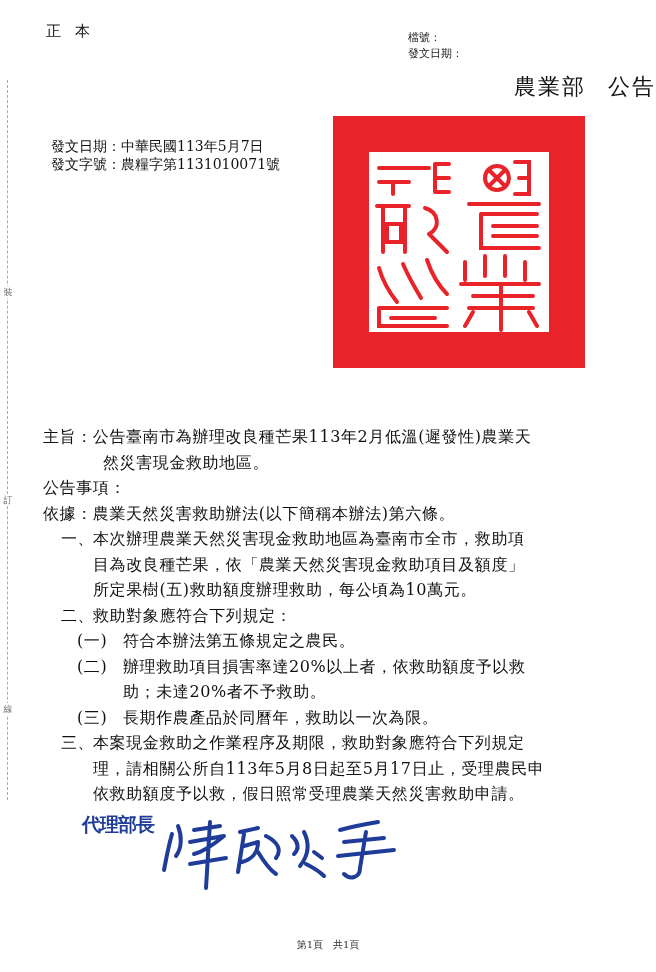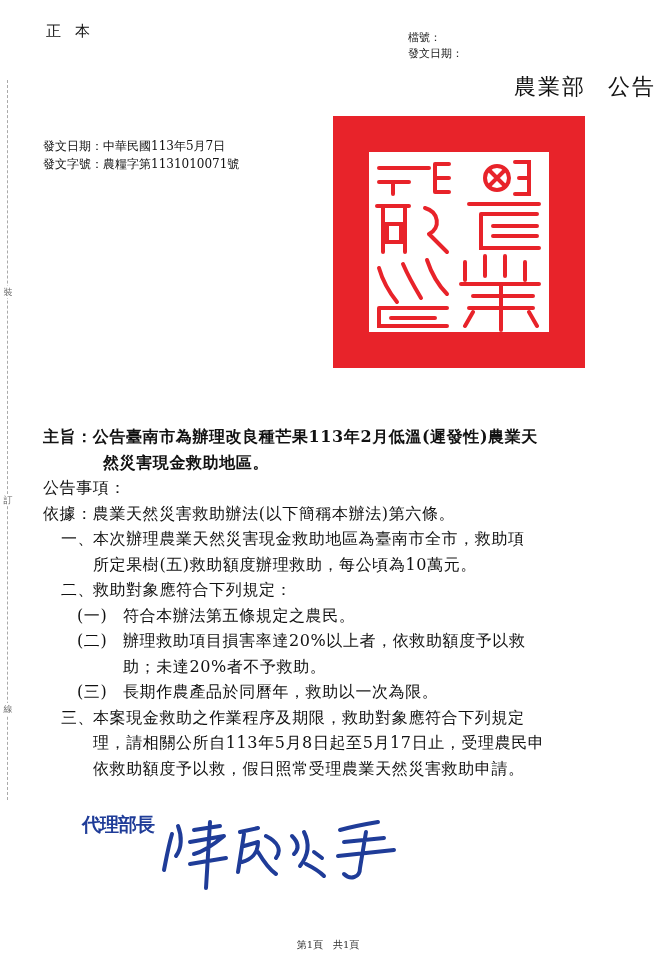--- a/index.html
+++ b/index.html
@@ -15,32 +15,32 @@
     }
     .binding-char {
       left: 2px; width: 12px; font-size: 9px; color: #666; background: #fff;
       text-align: center; line-height: 12px;
     }
     .copy-label { left: 46px; top: 22px; font-size: 15px; letter-spacing: 14px; }
     .archive { left: 408px; top: 30px; font-size: 11px; line-height: 16px; color: #222; }
     .archive .row { display: flex; }
     .title { left: 0; width: 656px; top: 72px; text-align: right; font-size: 22px; letter-spacing: 2px; }
     .title .gap { display: inline-block; width: 22px; }
-    .meta { left: 43px; top: 137px; font-size: 12px; line-height: 18px; }
+    .meta { left: 51px; top: 137px; font-size: 14px; line-height: 18px; }
     .seal {
       left: 333px; top: 116px; width: 252px; height: 252px; background: #e8232a;
     }
     .seal-inner {
       position: absolute; left: 36px; top: 36px; width: 180px; height: 180px;
       background: #fff;
     }
     .seal-inner svg { width: 180px; height: 180px; display: block; }
     .body-text { left: 43px; top: 424px; width: 580px; font-size: 16px; line-height: 25.5px; letter-spacing: 0.6px; }
     .para { position: relative; }
-    .hang-2 { padding-left: 60px; text-indent: -60px; font-weight: bold; }
+    .hang-2 { padding-left: 60px; text-indent: -60px; }
     .lvl1 { padding-left: 50px; }
     .lvl1 .num { position: absolute; left: 18px; }
     .lvl2 { padding-left: 80px; }
     .lvl2 .num { position: absolute; left: 34px; }
     .signature { left: 82px; top: 812px; height: 80px; display: flex; color: #1f3c98; }
     .sig-title { font-family: "DejaVu Sans", "Liberation Sans", sans-serif; font-weight: bold; font-size: 19px; letter-spacing: -1px; }
     .sig-name svg { display: block; }
     .footer { left: 0; width: 656px; top: 938px; text-align: center; font-size: 10px; color: #333; }
     .footer .gap { display: inline-block; width: 10px; }
   </style>
@@ -97,20 +97,21 @@
     <span>然災害現金救助地區。</span>
   </div>
   <div class="para">公告事項：</div>
   <div class="para">
     <span>依據：</span><span>農業天然災害救助辦法(以下簡稱本辦法)第六條。</span>
   </div>
 
   <div class="para lvl1">
     <span class="num">一、</span>
     <div>本次辦理農業天然災害現金救助地區為臺南市全市，救助項</div>
+    <div>目為改良種芒果，依「農業天然災害現金救助項目及額度」</div>
     <div>所定果樹(五)救助額度辦理救助，每公頃為10萬元。</div>
   </div>
 
   <div class="para lvl1">
     <span class="num">二、</span>
     <div>救助對象應符合下列規定：</div>
   </div>
   <div class="para lvl2">
     <span class="num">(一)</span>
     <div>符合本辦法第五條規定之農民。</div>

